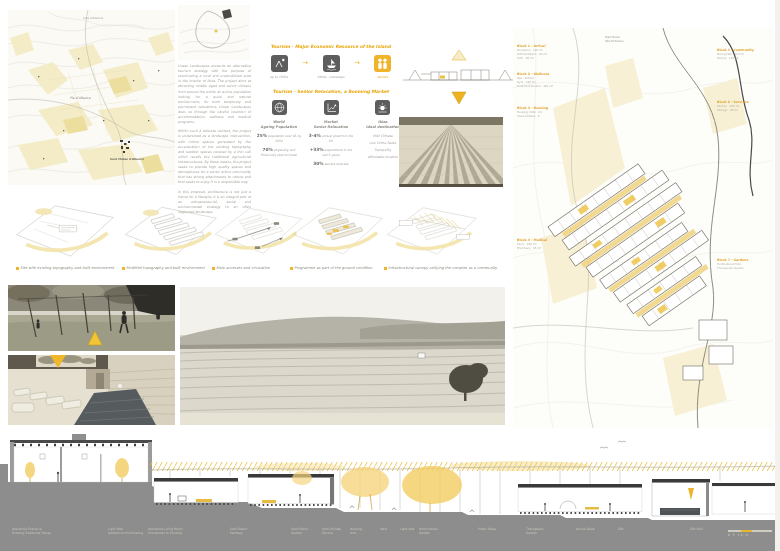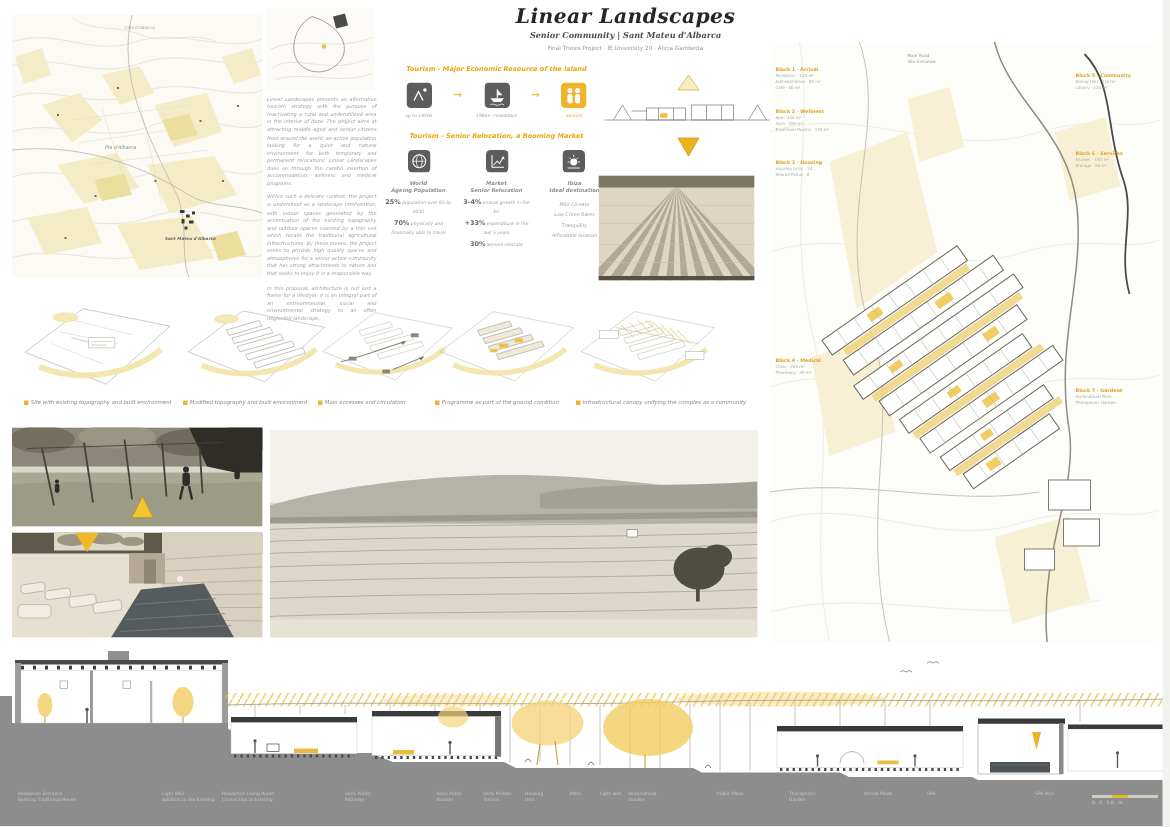--- a/index.html
+++ b/index.html
@@ -131,25 +131,20 @@
     <g fill="none" stroke="#d8d5ca" stroke-width=".45">
       <path d="M4,40 C20,30 40,46 68,34"></path>
         <path d="M2,28 C24,18 46,30 70,20"></path>
       <path d="M6,48 C26,42 48,52 70,44"></path>
     </g>
     <path d="M30,6 C44,10 56,22 50,34 C44,44 30,46 22,38 C14,30 18,12 30,6 Z" fill="none" stroke="#8a8a8a" stroke-width=".55"></path>
     <polygon points="44,6 52,4 54,12 46,14" fill="#4a4a46"></polygon>
     <circle cx="38" cy="26" r="1.5" fill="#ecc14a"></circle>
   </svg>
 
-  <div id="title-block" class="abs">
-    <div class="main-title">Linear Landscapes</div>
-    <div class="sub-title">Senior Community | Sant Mateu d'Albarca</div>
-    <div class="byline">Final Thesis Project · IE University 20 · Alicia Gambetta</div>
-  </div>
 
   <div id="intro" class="abs">
     <p>Linear Landscapes presents an alternative tourism strategy with the purpose of reactivating a rural and underutilized area in the interior of Ibiza. The project aims at attracting middle aged and senior citizens from around the world; an active population looking for a quiet and natural environment, for both temporary and permanent relocations. Linear Landscapes does so through the careful insertion of accommodation, wellness and medical programs.</p>
     <p>Within such a delicate context, the project is understood as a landscape intervention, with indoor spaces generated by the accentuation of the existing topography and outdoor spaces covered by a thin veil which recalls the traditional agricultural infrastructures. By these means, the project seeks to provide high quality spaces and atmospheres for a senior active community that has strong attachments to nature and that seeks to enjoy it in a responsible way.</p>
     <p>In this proposal, architecture is not just a frame for a lifestyle; it is an integral part of an entrepreneurial, social and environmental strategy to an often neglected landscape.</p>
   </div>
 
   <div id="econ" class="abs">
     <div class="econ-h">Tourism - Major Economic Resource of the Island</div>
 

